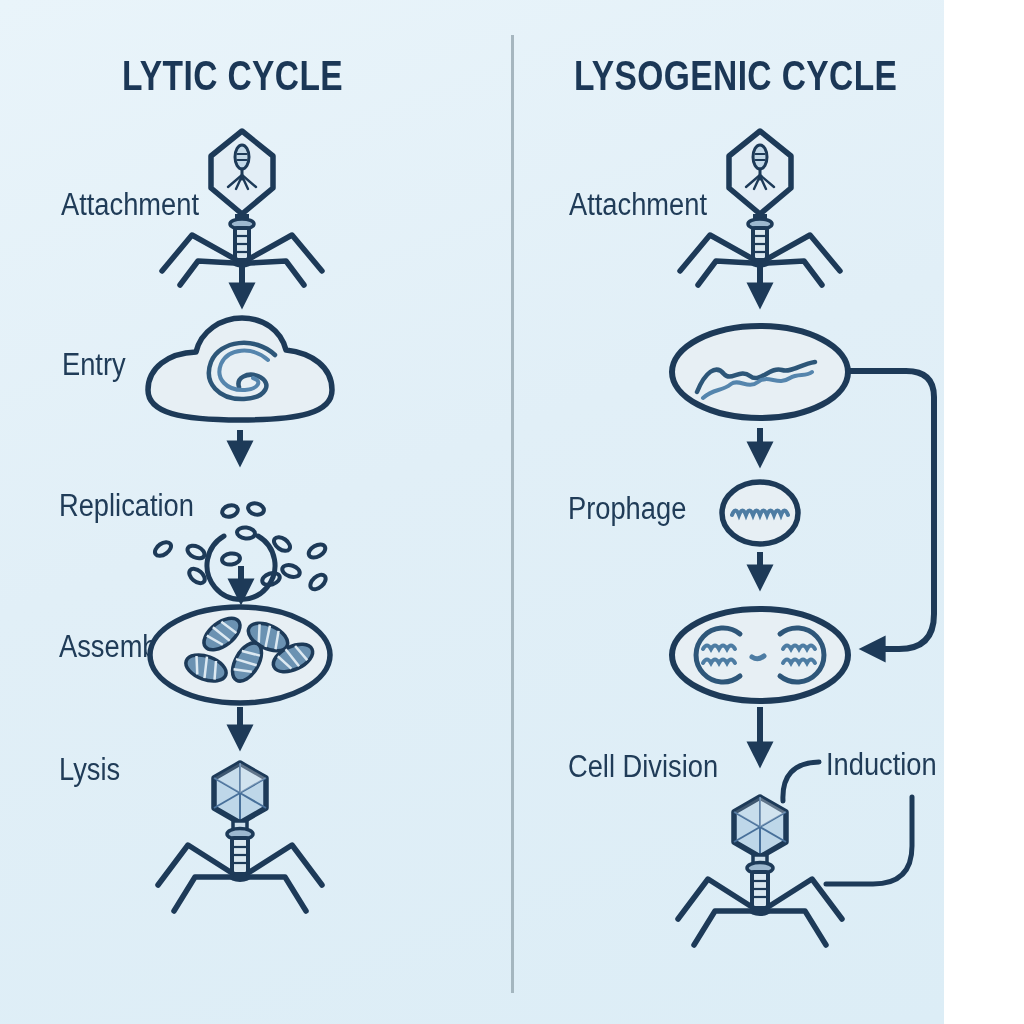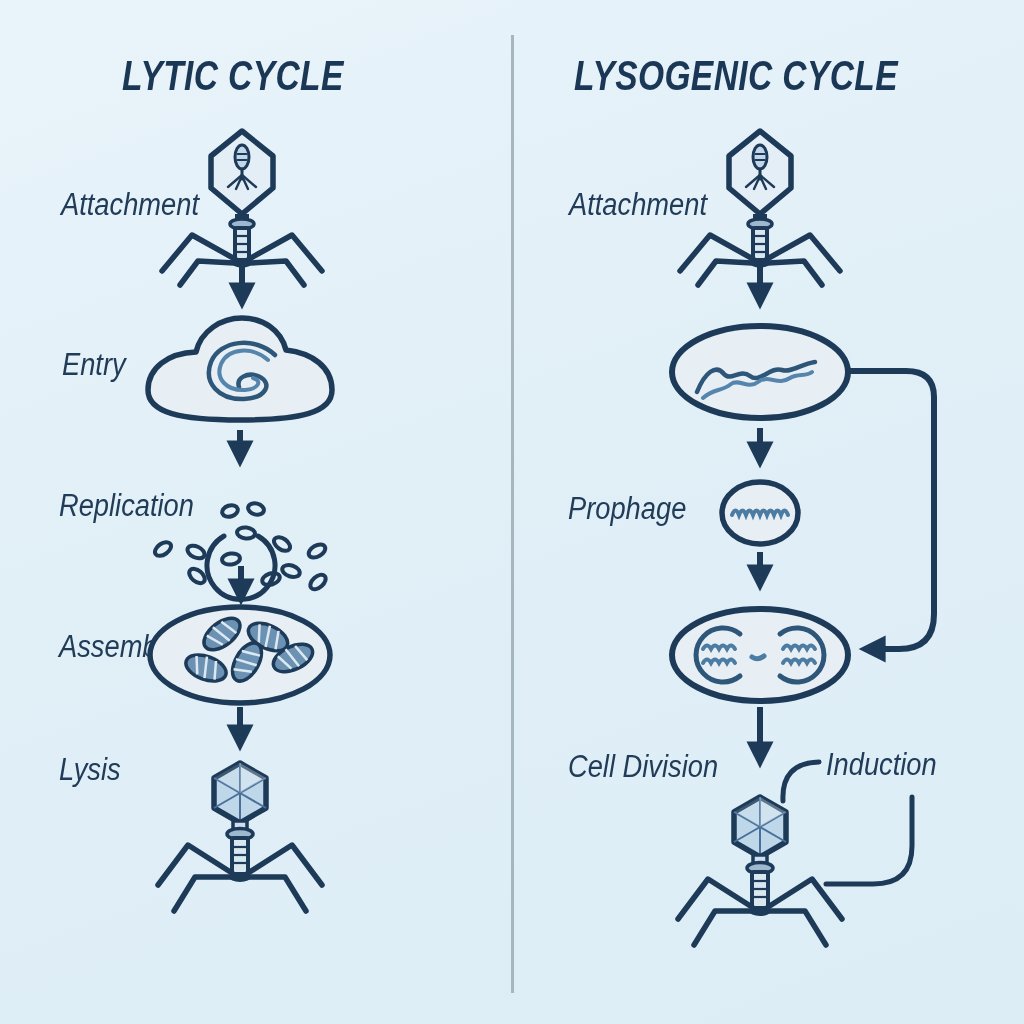--- a/index.html
+++ b/index.html
@@ -1,22 +1,21 @@
 <!DOCTYPE html>
 <html><head>
 <meta charset="utf-8">
 <style>
   html,body{margin:0;padding:0;}
   .canvas{
     position:relative;
-    width:1024px;height:1024px;
+    width:944px;height:1024px;
     background:linear-gradient(160deg,#e9f4fa 0%,#e1eff7 45%,#dcedf6 100%);
     overflow:hidden;
     font-family:"Liberation Sans", sans-serif;
-    font-style:italic;
   }
   .title{
     position:absolute;
     font-size:43px;font-weight:700;
     color:#1b3756;
     letter-spacing:0.5px;
     transform:scaleX(0.78);
     transform-origin:left top;
     white-space:nowrap;
     line-height:1.1;

